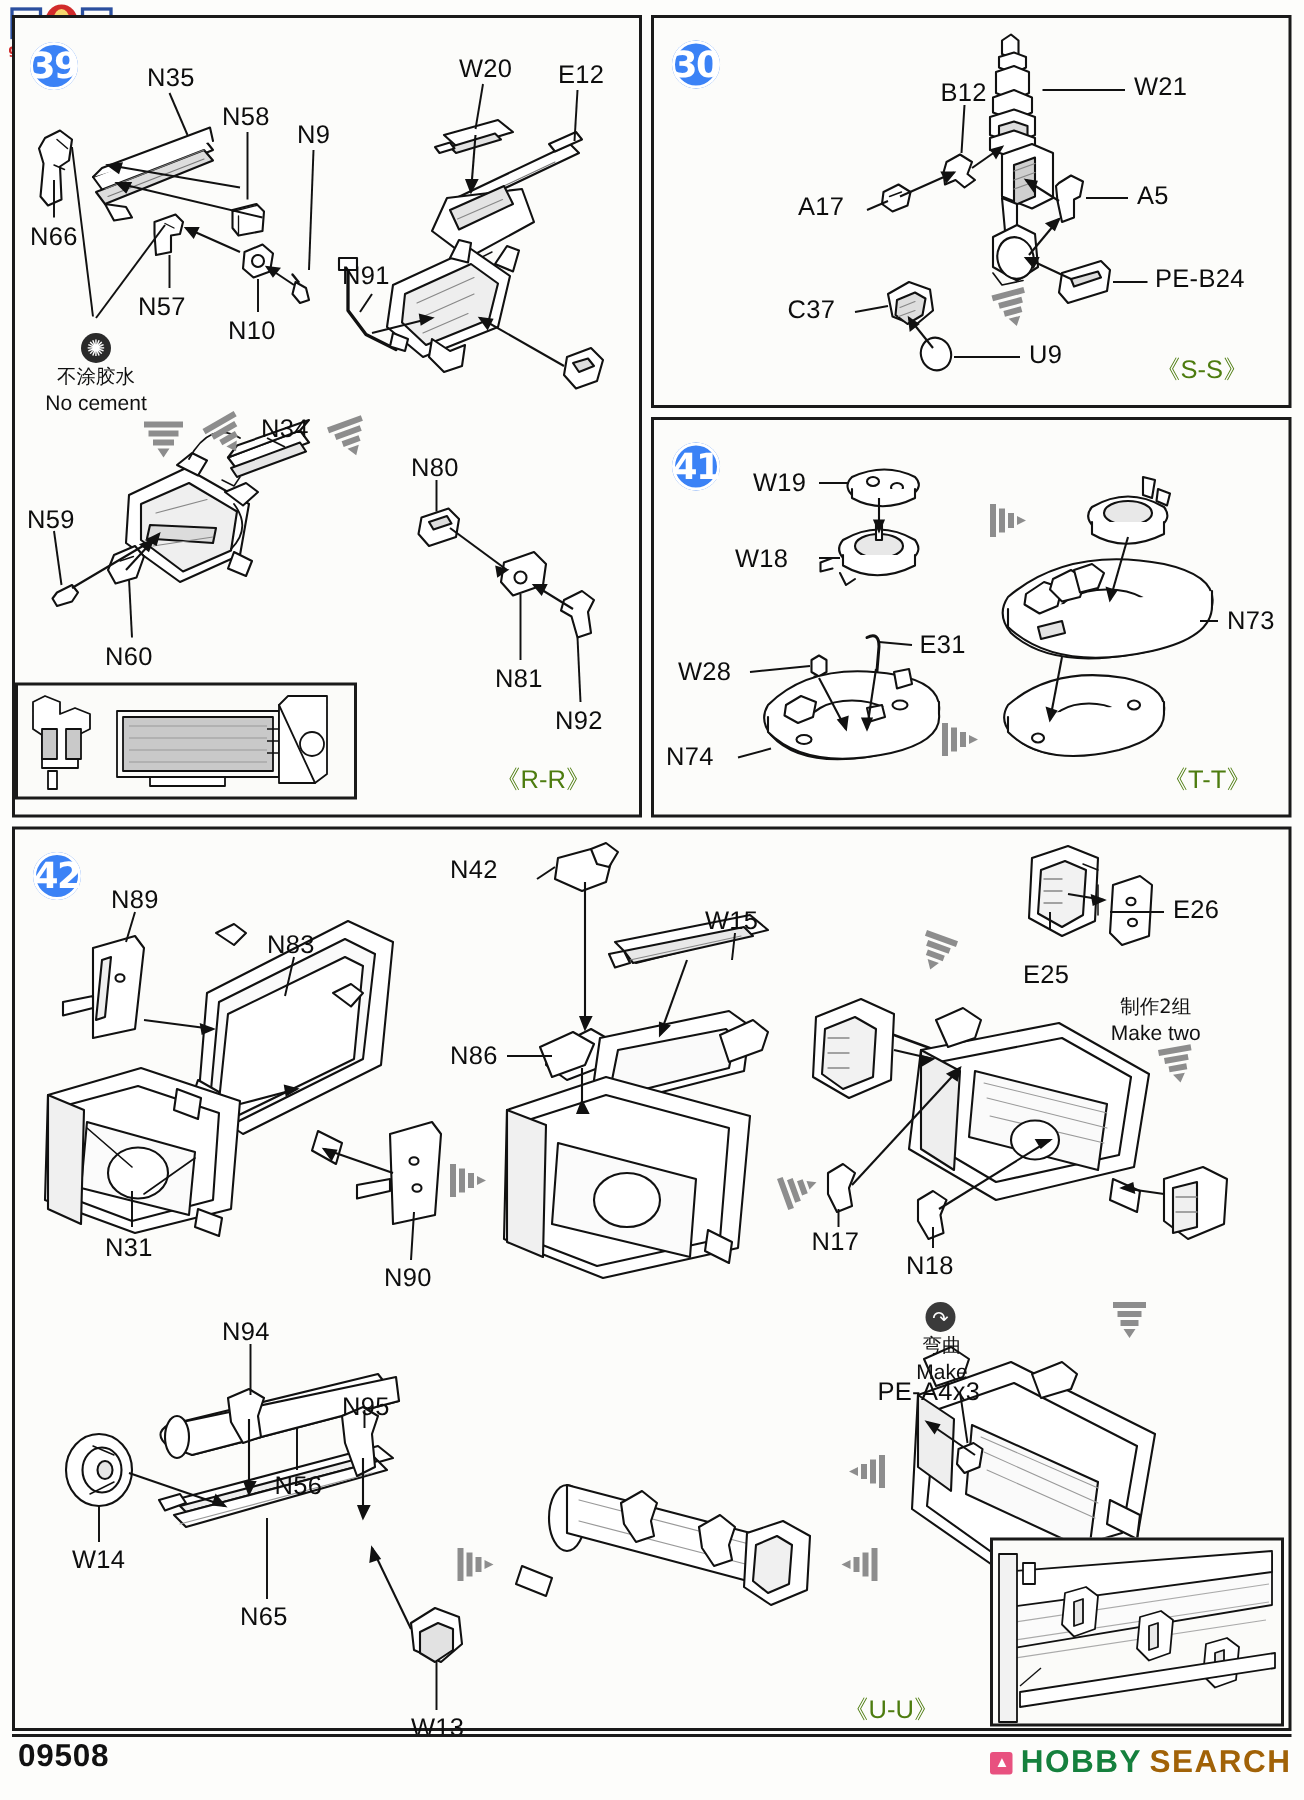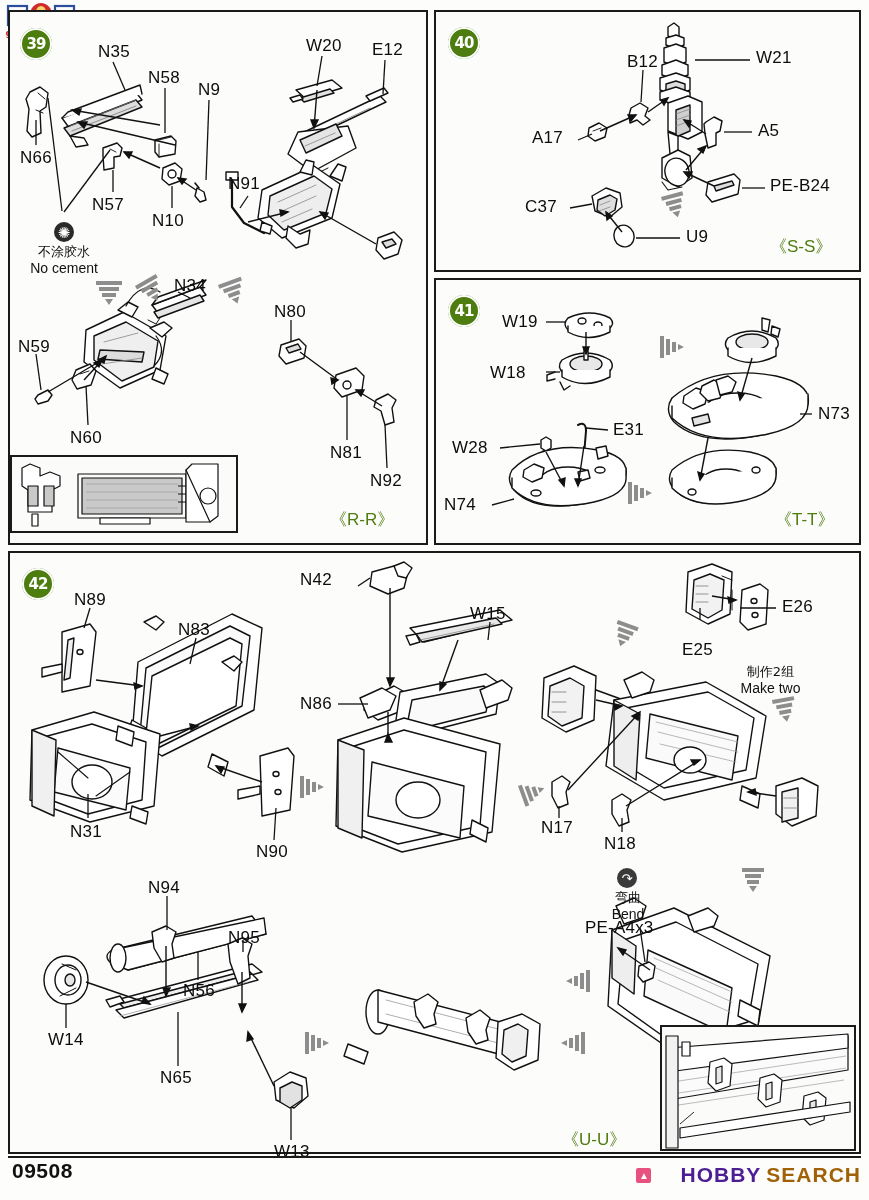--- a/index.html
+++ b/index.html
@@ -17,22 +17,22 @@
   #panel-41{left:434px;top:278px; width:427px;  height:267px;}
   #panel-42{left:8px;  top:551px; width:853px;  height:603px;}
 
   .inset{position:absolute;border:2px solid #1a1a1a;background:#fbfbf9;box-sizing:border-box;}
   #inset-rr{left:10px;top:455px;width:228px;height:78px;}
   #inset-uu{left:660px;top:1025px;width:196px;height:126px;}
 
   
   .badge{
     position:absolute;width:32px;height:32px;border-radius:50%;
-    background:#4d7c0f;color:#fff;display:flex;align-items:center;justify-content:center;
-    font-size:15px;font-weight:bold;font-family:"DejaVu Sans",sans-serif;
+    background:#3b82f6;color:#fff;display:flex;align-items:center;justify-content:center;
+    font-size:24px;font-weight:bold;font-family:"DejaVu Sans",sans-serif;
     box-shadow:0 0 0 2px #fff inset;
     letter-spacing:-1px;
   }
 
   
   .lbl{
     position:absolute;font-size:17px;color:#0d0d0d;white-space:nowrap;
     font-family:"Liberation Sans",sans-serif;letter-spacing:.2px;
   }
   .note{position:absolute;text-align:center;font-size:14px;color:#111;line-height:1.25;white-space:nowrap;}
@@ -53,21 +53,21 @@
 
   
   #kit-number{position:absolute;left:12px;top:1159px;font-size:21px;font-weight:bold;color:#111;letter-spacing:.5px;}
   #page-number{position:absolute;left:0;right:0;top:1158px;text-align:center;font-size:21px;font-weight:bold;color:#111;}
   #footer-rule{position:absolute;left:8px;top:1156px;width:853px;height:2px;background:#1a1a1a;}
 
   
   #wm-top{position:absolute;left:6px;top:2px;width:72px;height:42px;}
   #wm-hs{position:absolute;right:8px;top:1163px;display:flex;align-items:center;gap:5px;}
   #wm-hs .mark{width:15px;height:15px;background:#e8517f;border-radius:2px;display:flex;align-items:center;justify-content:center;color:#fff;font-size:10px;font-weight:bold;}
-  #wm-hs .t1{color:#4c1d95;font-size:21px;font-weight:bold;letter-spacing:1px;margin-left:24px;}
+  #wm-hs .t1{color:#15803d;font-size:21px;font-weight:bold;letter-spacing:1px;}
   #wm-hs .t2{color:#a16207;font-size:21px;font-weight:bold;letter-spacing:1px;}
 
   
   .art{position:absolute;left:0;top:0;width:869px;height:1200px;pointer-events:none;}
 </style>
 </head>
 <body>
 
 <div class="sheet">
 
@@ -260,21 +260,21 @@
       <path d="M186 470 l24 0 l0 52 l-24 0 z" fill="#fff"></path>
       <path d="M186 470 l6 -6 l26 0 l0 52 l-8 6 z" fill="#fff"></path>
       <ellipse cx="208" cy="496" rx="8" ry="8" fill="#fff"></ellipse>
       <path d="M100 518 l50 0 l0 6 l-50 0 z" fill="#fff"></path>
       <path d="M178 486 l8 0 M178 494 l8 0 M178 502 l8 0" stroke-width="1"></path>
     </g>
   </svg>
   <div class="sect" style="left:330px;top:508px;">《R-R》</div>
 
   <div class="panel" id="panel-40"></div>
-  <div class="badge" style="left:448px;top:27px;">40</div>
+  <div class="badge" style="left:448px;top:27px;">30</div>
 
   <svg class="art">
     <g fill="none" stroke="#111" stroke-width="1.4" stroke-linejoin="round" stroke-linecap="round">
 
       <path d="M668 27 l6 -4 l5 4 l0 9 l-5 3 l-6 -3 z" fill="#fff"></path>
       <path d="M666 38 l10 -3 l8 3 l0 7 l-8 4 l-10 -4 z" fill="#fff"></path>
       <path d="M664 48 l12 -4 l10 4 l0 14 l-10 5 l-12 -5 z" fill="#fff"></path>
       <path d="M662 65 l14 -5 l12 5 l0 10 l-12 5 l-14 -5 z" fill="#fff"></path>
       <path d="M660 78 l16 -5 l14 5 l0 12 l-14 6 l-16 -6 z" fill="#fff"></path>
       <path d="M666 84 l10 -3 l9 3 l0 7 l-9 4 l-10 -4 z" fill="#ddd"></path>
@@ -668,21 +668,21 @@
   <div class="lbl" style="left:274px;top:1142px;">W13</div>
 
   <div class="note" style="left:718px;top:640px;width:105px;margin-top:24px;">
     <div class="cn">制作2组</div>
     <div>Make two</div>
   </div>
 
   <div class="icon-bend" style="left:617px;top:868px;">↷</div>
   <div class="note" style="left:575px;top:890px;width:106px;">
     <div class="cn">弯曲</div>
-    <div>Bend</div>
+    <div>Make</div>
   </div>
   <div class="lbl" style="left:585px;top:918px;">PE-A4x3</div>
 
   <div class="inset" id="inset-uu"></div>
   <svg class="art">
     <g fill="none" stroke="#111" stroke-width="1.2" stroke-linejoin="round">
       <path d="M668 1060 l180 -24 l0 34 l-180 30 z" fill="#fbfbfb"></path>
       <path d="M668 1048 l180 -14 l0 14 l-180 24 z" fill="#fff"></path>
       <path d="M672 1082 l174 -26 M672 1094 l174 -26 M672 1106 l172 -26" stroke="#aaa" stroke-width=".8"></path>
       <path d="M666 1036 l12 0 l0 112 l-12 0 z" fill="#f2f2f2"></path>

